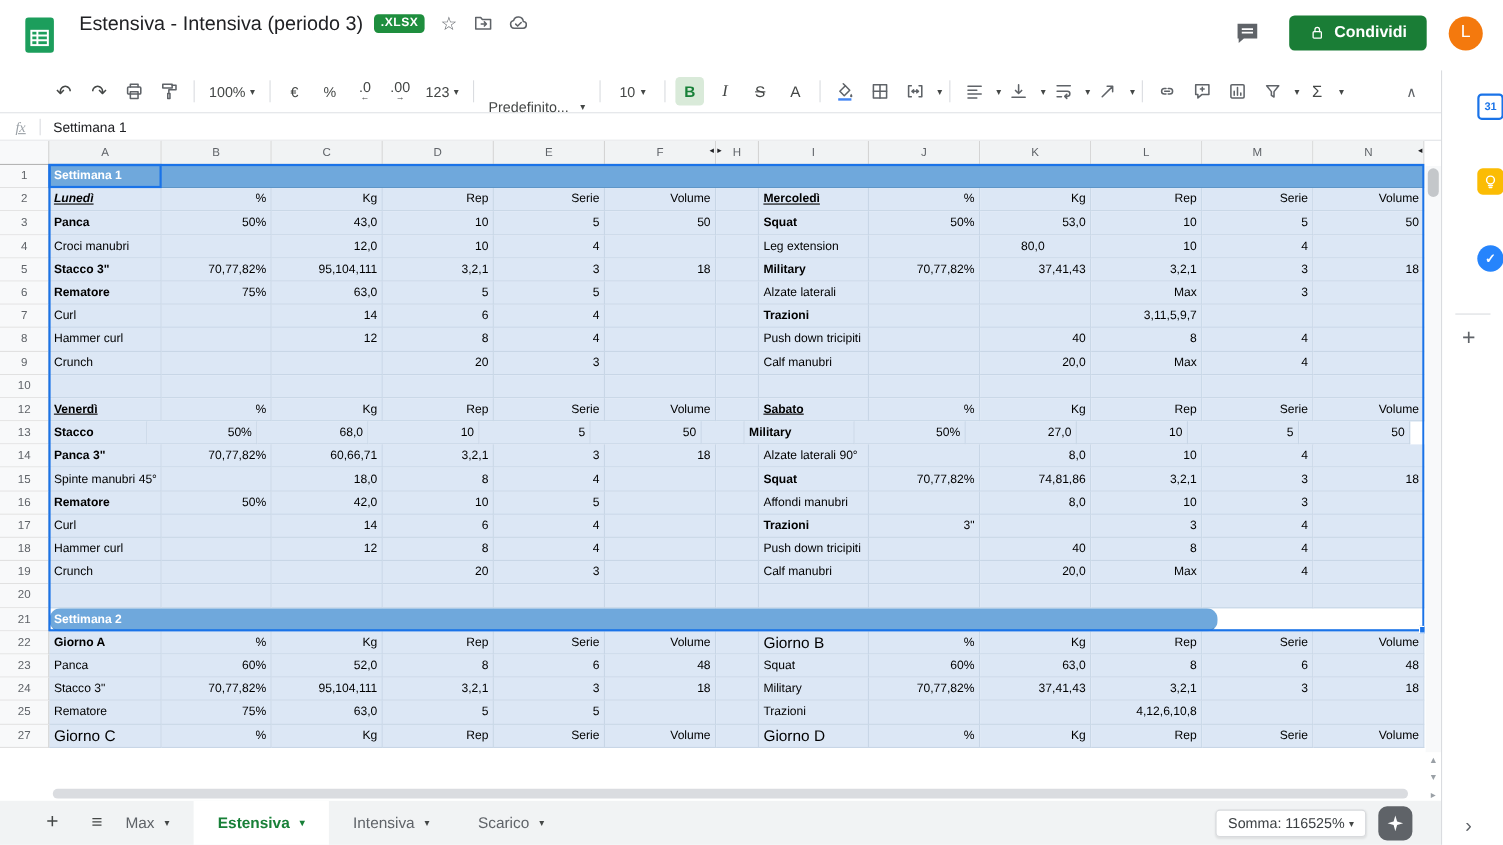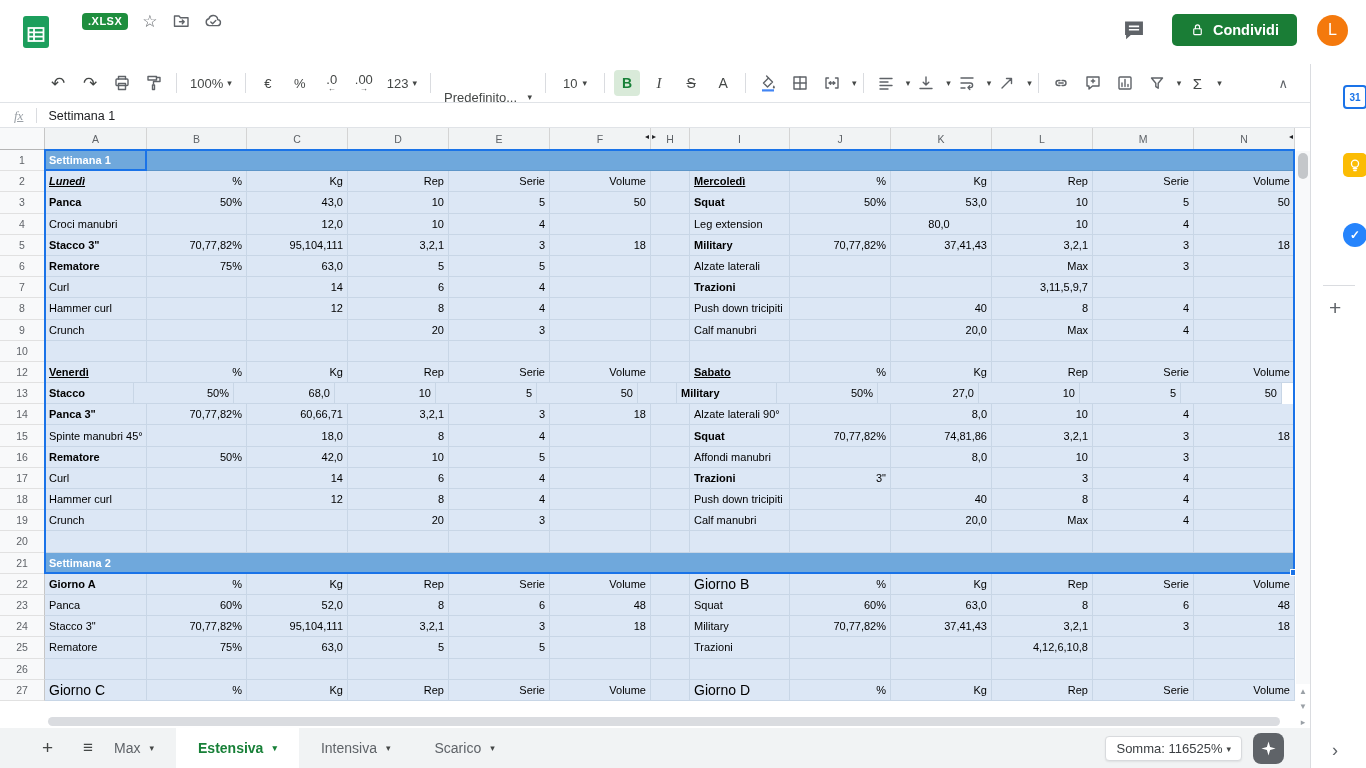--- a/index.html
+++ b/index.html
@@ -117,20 +117,21 @@
 <body>
 
 <div id="topbar">
   <svg id="logo" width="28" height="34" viewBox="0 0 28 34">
     <rect x="1" y="1" width="26" height="32" rx="3" fill="#1c9e5c"></rect>
     <rect x="6.5" y="13" width="15" height="13" fill="none" stroke="#fff" stroke-width="1.8"></rect>
     <path d="M6.5 17.3h15M6.5 21.6h15M12 13v13" stroke="#fff" stroke-width="1.8"></path>
   </svg>
   <div class="t-main">
     <div class="t-row1">
+      <span class="doc-title">Estensiva - Intensiva (periodo 3)</span>
       <span class="badge">.XLSX</span>
       <span class="t-ic"><span>☆</span></span>
       <span class="t-ic">
         <svg class="ic" width="18" height="18" viewBox="0 0 18 18">
             <path d="M2.5 4h4.5l1.5 1.8H16v8.5H2.5z"></path>
             <path d="M7.5 9.8h4.6M10.3 7.9l1.9 1.9-1.9 1.9"></path>
           </svg>
       </span>
       <span class="t-ic">
         <svg class="ic" width="19" height="18" viewBox="0 0 19 18">
@@ -933,21 +934,21 @@
       <div class="cell rgt" style="width: 39px;"></div>
       <div class="cell lft" style="width: 100px;"></div>
       <div class="cell rgt" style="width: 101px;"></div>
       <div class="cell rgt" style="width: 101px;"></div>
       <div class="cell rgt" style="width: 101px;"></div>
       <div class="cell rgt" style="width: 101px;"></div>
       <div class="cell rgt" style="width: 101px;"></div>
     </div>
     <div class="g-row" style="height: 21.2px;">
       <div class="g-rowhead">21</div>
-      <div class="band" style="width: 1250px;">Settimana 2</div>
+      <div class="band" style="width: 1062px; border-radius: 10px;">Settimana 2</div>
     </div>
     <div class="g-row" style="height: 21.2px;">
       <div class="g-rowhead">22</div>
       <div class="cell lft" style="width: 102px;">
         <span class="b">Giorno A</span>
       </div>
       <div class="cell rgt" style="width: 100px;">
         <span class="">%</span>
       </div>
       <div class="cell rgt" style="width: 101px;">
@@ -1082,36 +1083,20 @@
       <div class="cell rgt" style="width: 101px;"></div>
       <div class="cell rgt" style="width: 39px;"></div>
       <div class="cell lft" style="width: 100px;">
         <span class="">Trazioni</span>
       </div>
       <div class="cell rgt" style="width: 101px;"></div>
       <div class="cell rgt" style="width: 101px;"></div>
       <div class="cell rgt" style="width: 101px;">
         <span class="">4,12,6,10,8</span>
       </div>
-      <div class="cell rgt" style="width: 101px;"></div>
-      <div class="cell rgt" style="width: 101px;"></div>
-    </div>
-    <div class="g-row" style="height: 21.2px;">
-      <div class="g-rowhead">26</div>
-      <div class="cell lft" style="width: 102px;"></div>
-      <div class="cell rgt" style="width: 100px;"></div>
-      <div class="cell rgt" style="width: 101px;"></div>
-      <div class="cell rgt" style="width: 101px;"></div>
-      <div class="cell rgt" style="width: 101px;"></div>
-      <div class="cell rgt" style="width: 101px;"></div>
-      <div class="cell rgt" style="width: 39px;"></div>
-      <div class="cell lft" style="width: 100px;"></div>
-      <div class="cell rgt" style="width: 101px;"></div>
-      <div class="cell rgt" style="width: 101px;"></div>
-      <div class="cell rgt" style="width: 101px;"></div>
       <div class="cell rgt" style="width: 101px;"></div>
       <div class="cell rgt" style="width: 101px;"></div>
     </div>
     <div class="g-row" style="height: 21.2px;">
       <div class="g-rowhead">27</div>
       <div class="cell lft" style="width: 102px;">
         <span class="g">Giorno C</span>
       </div>
       <div class="cell rgt" style="width: 100px;">
         <span class="">%</span>

